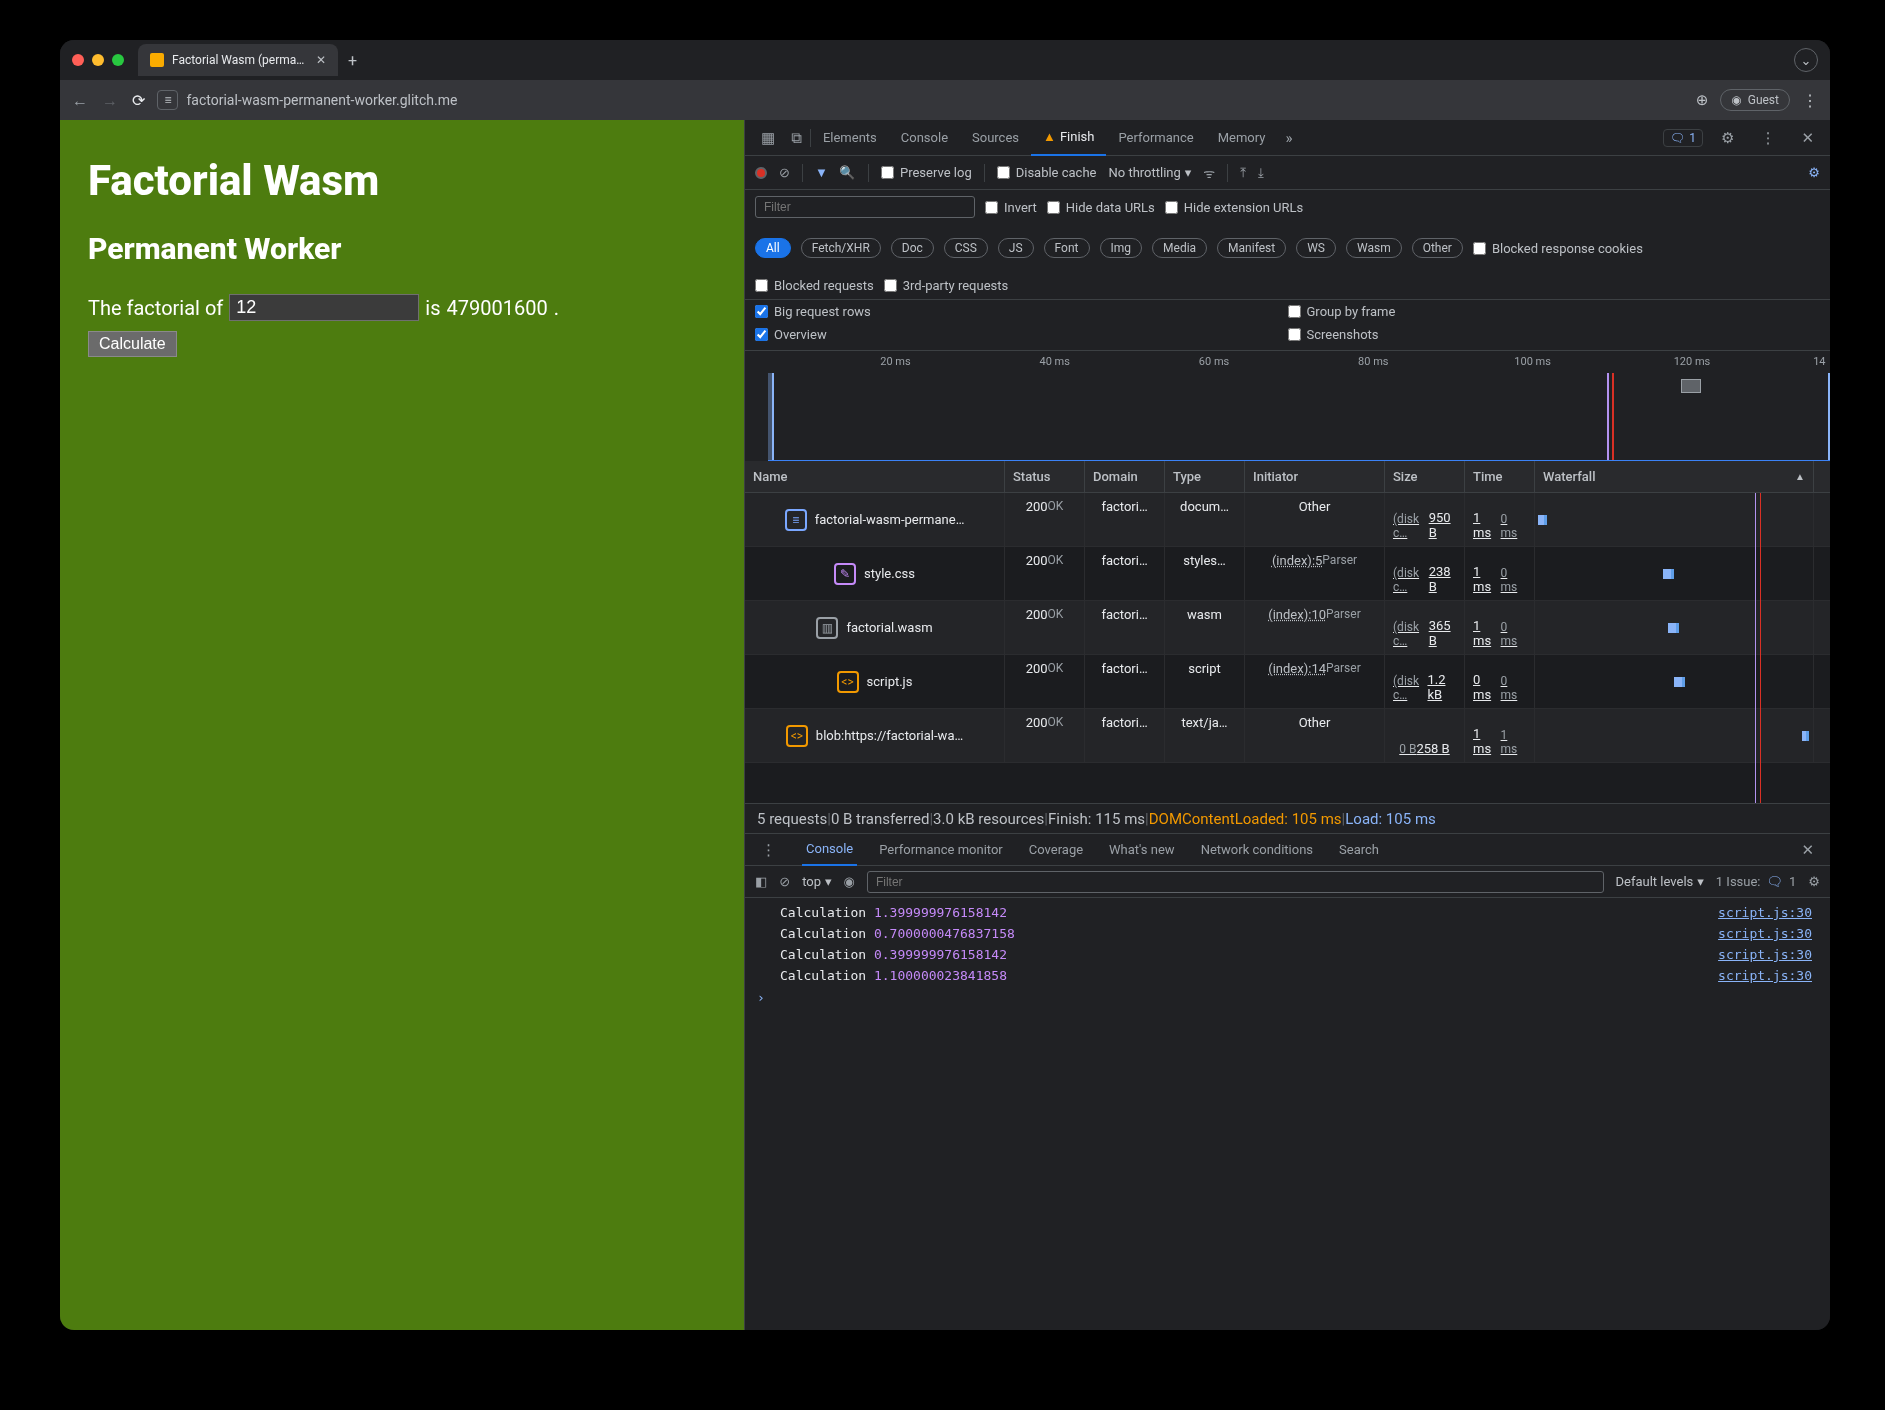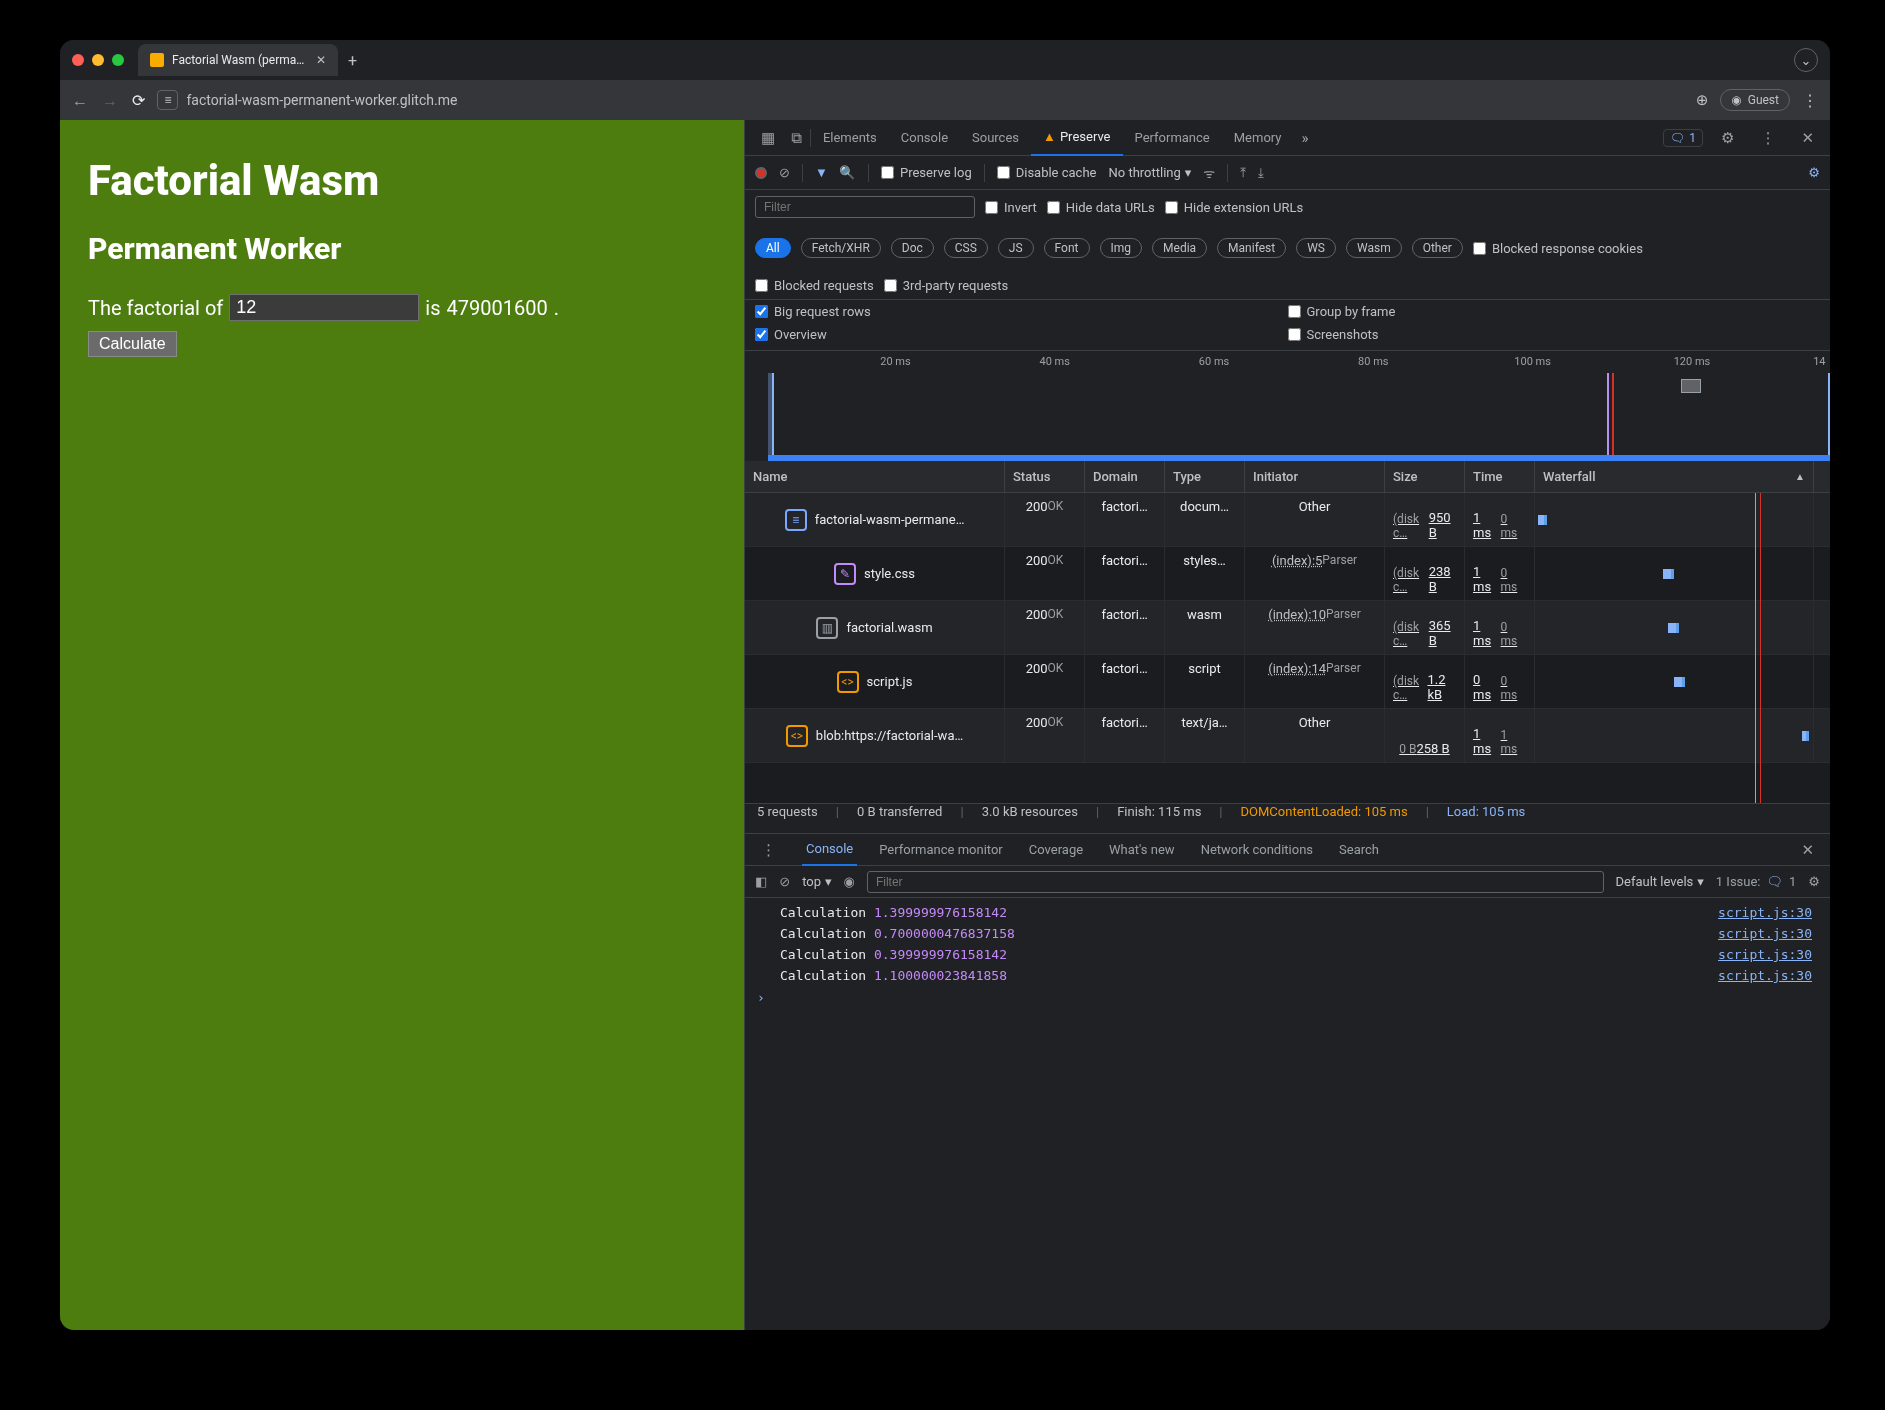--- a/index.html
+++ b/index.html
@@ -90,21 +90,21 @@
 .chk{display:flex;align-items:center;gap:6px;color:#bdc1c6;}
 .chk input{accent-color:#1a73e8;}
 .select-look{color:#bdc1c6;display:flex;align-items:center;gap:4px;cursor:pointer;}
 .net-toolbar .right{margin-left:auto;display:flex;gap:12px;align-items:center;}
 .net-filter{padding:6px 10px;display:flex;align-items:center;gap:10px;flex-wrap:wrap;border-bottom:1px solid #3c4043;}
 .net-filter input.filter{background:#202124;border:1px solid #5f6368;border-radius:3px;color:#bdc1c6;padding:3px 8px;width:220px;font-size:12px;}
 .pill{border:1px solid #5f6368;border-radius:10px;padding:2px 10px;font-size:12px;color:#bdc1c6;cursor:pointer;}
 .pill.active{background:#1a73e8;border-color:#1a73e8;color:#fff;}
 .net-options{padding:4px 10px 8px;display:grid;grid-template-columns:1fr 1fr;row-gap:8px;border-bottom:1px solid #3c4043;}
 
-.overview{height:110px;border-bottom:6px solid #3b82f6;position:relative;background:#202124;margin-left:23px;}
+.overview{height:110px;border-bottom:1px solid #3b82f6;position:relative;background:#202124;margin-left:23px;}
 .ruler{height:22px;display:flex;color:#9aa0a6;font-size:11px;}
 .ruler .tick{position:absolute;top:4px;transform:translateX(-50%);}
 .ov-body{position:absolute;left:0;right:0;top:22px;bottom:0;}
 .marker{position:absolute;top:0;bottom:0;width:2px;}
 .marker.dcl{background:#b392f0;}
 .marker.load{background:#d93025;}
 .sel-left{position:absolute;left:0;top:22px;bottom:0;width:6px;background:rgba(138,180,248,.35);border-right:2px solid #8ab4f8;}
 .sel-right{position:absolute;right:0;top:22px;bottom:0;width:2px;background:#8ab4f8;}
 
 .net-table{flex:0 0 auto;display:flex;flex-direction:column;border-bottom:1px solid #3c4043;}
@@ -121,21 +121,21 @@
 .ico-css{border:2px solid #c58af9;color:#c58af9;}
 .ico-wasm{border:2px solid #9aa0a6;color:#9aa0a6;}
 .ico-js{border:2px solid #f29900;color:#f29900;}
 .linkish{color:#bdc1c6;text-decoration:underline dotted;cursor:pointer;}
 .size-cell,.time-cell{align-items:flex-end!important;text-decoration:underline;}
 .waterfall-cell{position:relative;}
 .wf-bar{position:absolute;height:10px;background:#8ab4f8;top:50%;transform:translateY(-50%);}
 .wf-bar2{background:#5f9ee8;}
 .net-body{height:310px;overflow:auto;background:#1b1c1f;position:relative;}
 
-.net-status{height:30px;display:flex;align-items:flex-start;gap:18px;padding:0 12px;border-bottom:1px solid #3c4043;color:#bdc1c6;font-size:13px;}
+.net-status{height:30px;display:flex;align-items:center;padding:0 12px;border-bottom:1px solid #3c4043;color:#bdc1c6;font-size:15px;}
 .net-status .sep{color:#5f6368;}
 .stat-dcl{color:#f29900;}
 .stat-load{color:#8ab4f8;}
 
 .drawer{flex:1;display:flex;flex-direction:column;min-height:0;}
 .drawer-tabs{height:32px;display:flex;align-items:center;border-bottom:1px solid #3c4043;padding:0 8px;gap:18px;color:#9aa0a6;}
 .drawer-tabs .dtab{cursor:pointer;padding:0 4px;height:32px;display:flex;align-items:center;}
 .drawer-tabs .dtab.active{color:#8ab4f8;border-bottom:2px solid #1a73e8;}
 .drawer-tabs .right{margin-left:auto;display:flex;gap:10px;align-items:center;}
 .console-tools{height:32px;display:flex;align-items:center;gap:12px;padding:0 10px;border-bottom:1px solid #3c4043;color:#9aa0a6;}
@@ -210,21 +210,21 @@
 
       <div class="dt-tabs">
         <span class="dt-icon">▦</span>
         <span class="dt-icon">⧉</span>
         <span class="vsep"></span>
         <div class="dt-tab">Elements</div>
         <div class="dt-tab">Console</div>
         <div class="dt-tab">Sources</div>
         <div class="dt-tab active">
             <span class="warn">▲</span>
-            <span>Preserve</span>
+            <span>Finish</span>
           </div>
         <div class="dt-tab">Performance</div>
         <div class="dt-tab">Memory</div>
         <span class="dt-icon">»</span>
         <div class="dt-tabs-right">
           <span class="badge-box">🗨 <span>1</span></span>
           <span class="dt-icon">⚙</span>
           <span class="dt-icon">⋮</span>
           <span class="dt-icon">✕</span>
         </div>

